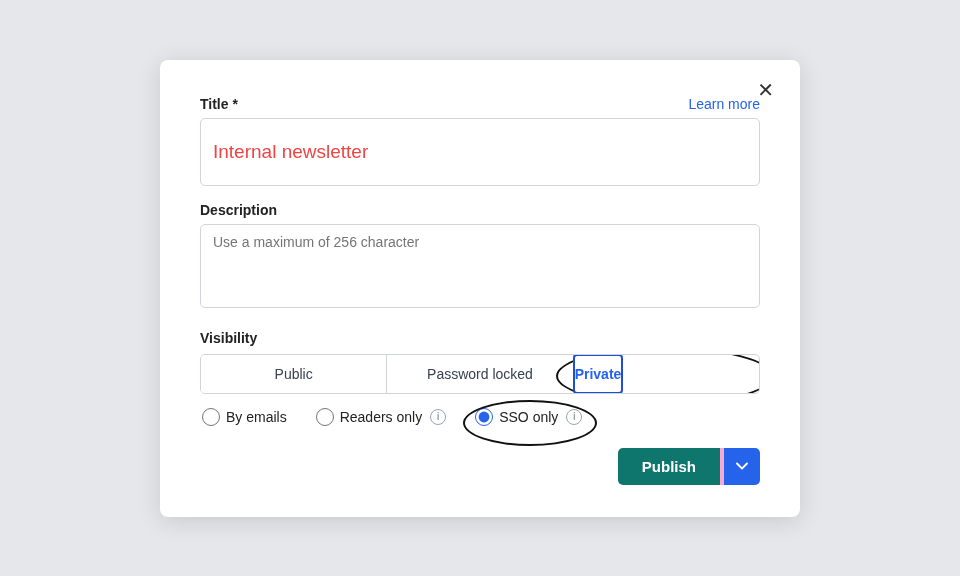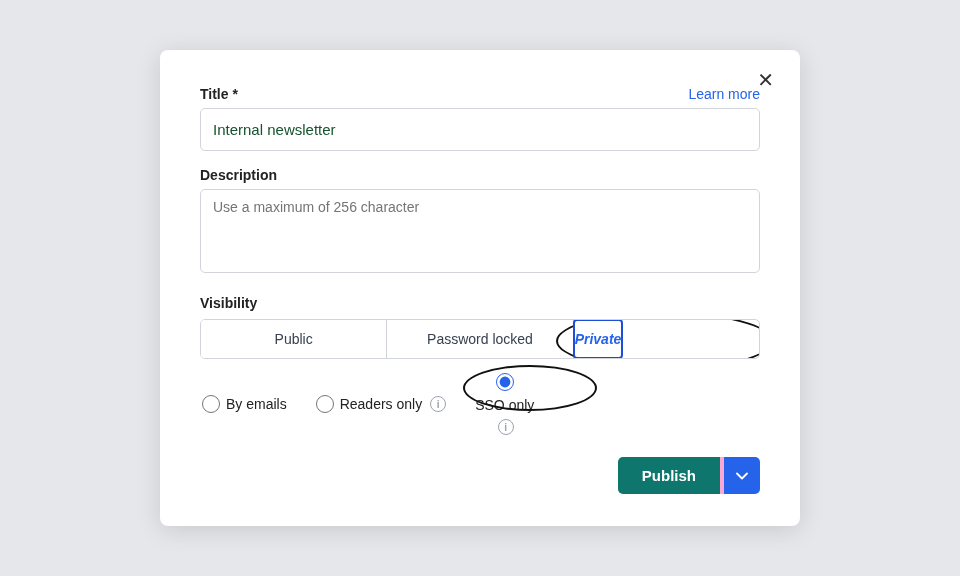--- a/index.html
+++ b/index.html
@@ -59,23 +59,23 @@
     .learn-more {
       font-size: 14px;
       color: #2563eb;
       text-decoration: none;
       cursor: pointer;
     }
     .text-input {
       width: 100%;
       border: 1px solid #d1d5db;
       border-radius: 5px;
-      padding: 12px 12px;
-      font-size: 15px;
-      color: #14532d;
+      padding: 22px 12px;
+      font-size: 19px;
+      color: #ef4444;
       outline: none;
       margin-bottom: 16px;
     }
     .desc-label {
       font-size: 14px;
       font-weight: 600;
       color: #222;
       margin-bottom: 6px;
       display: block;
     }
@@ -122,21 +122,20 @@
     .vis-tab:last-child { border-right: none; }
     .vis-tab.active {
       background: #fff;
       color: #2563eb;
       border: 2px solid #1d4ed8;
       margin: -1px;
       border-radius: 4px;
       font-weight: 600;
       position: relative;
       z-index: 2;
-      font-style: italic;
     }
     .radio-row {
       display: flex;
       align-items: center;
       gap: 29px;
       margin-bottom: 22px;
       padding-left: 2px;
     }
     .radio-option {
       display: flex;
@@ -162,21 +161,20 @@
       border-radius: 50%;
       border: 1.5px solid #9ca3af;
       color: #9ca3af;
       font-size: 10px;
       font-weight: 700;
       cursor: pointer;
       margin-left: 2px;
     }
     .sso-circle {
       position: relative;
-      flex-direction: column;
     }
     .sso-circle::after {
       content: '';
       position: absolute;
       top: -8px;
       left: -12px;
       width: 130px;
       height: 42px;
       border: 2.5px solid #111;
       border-radius: 50%;

